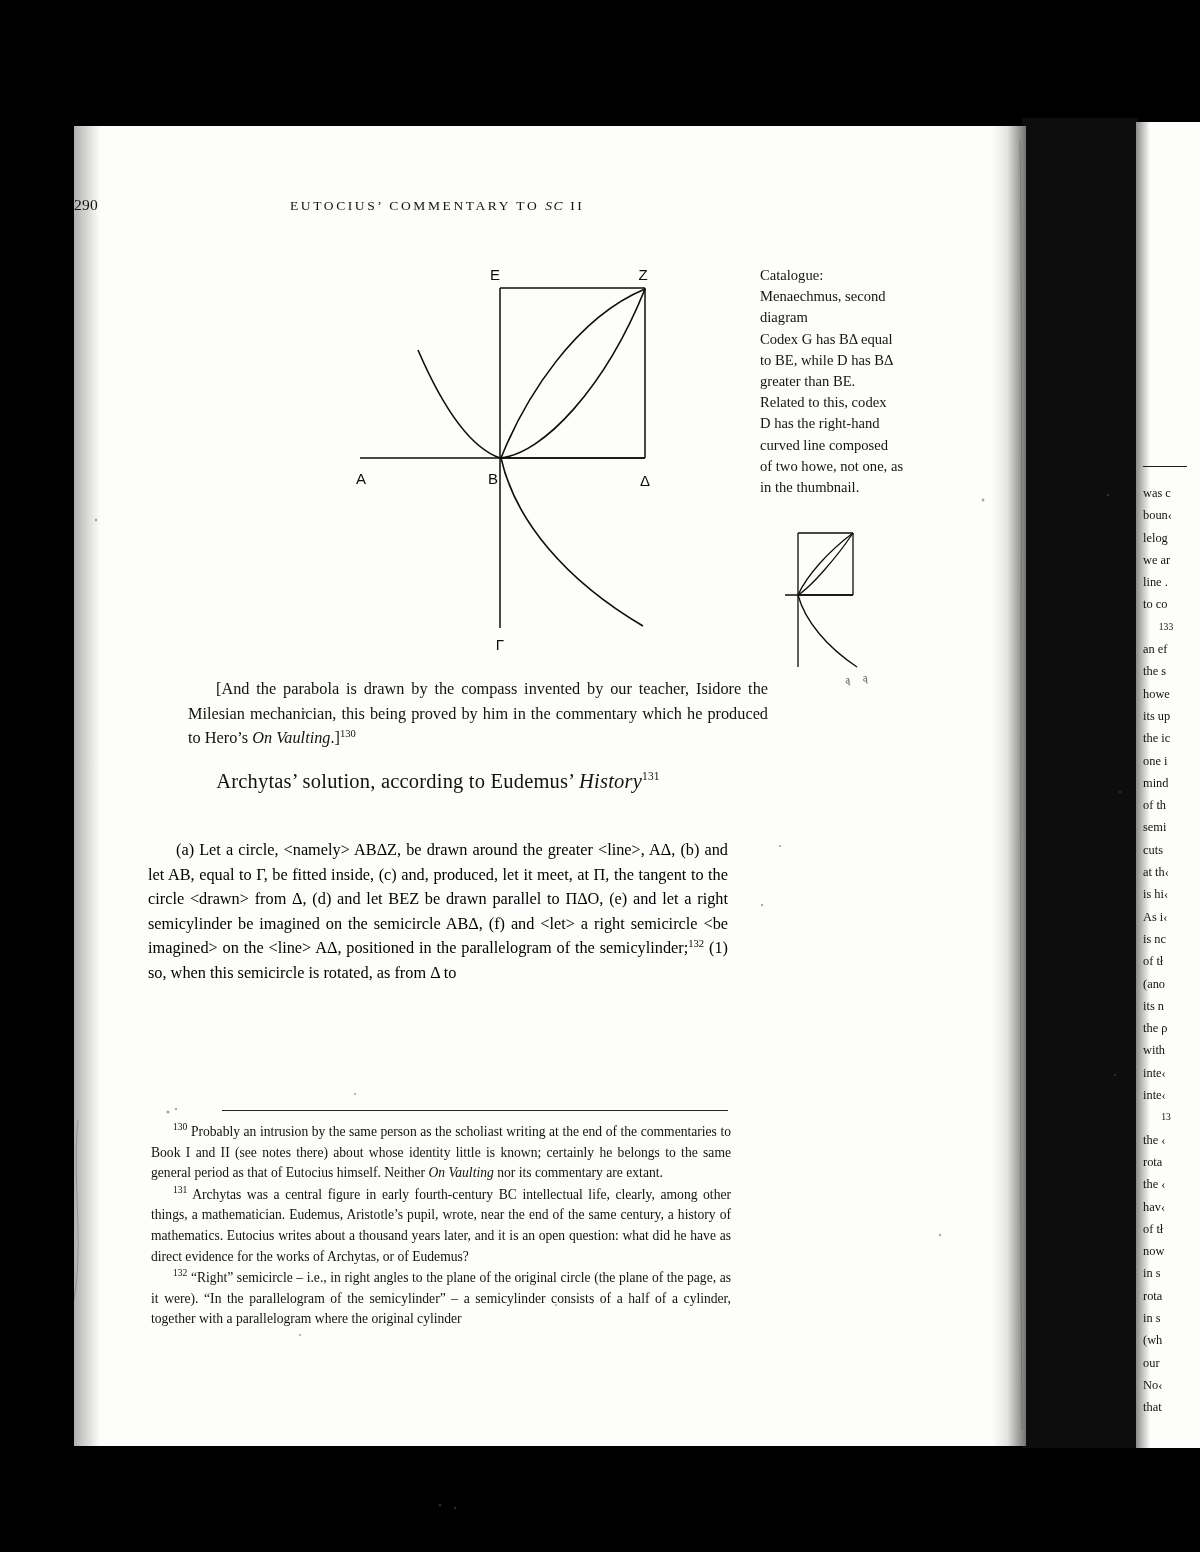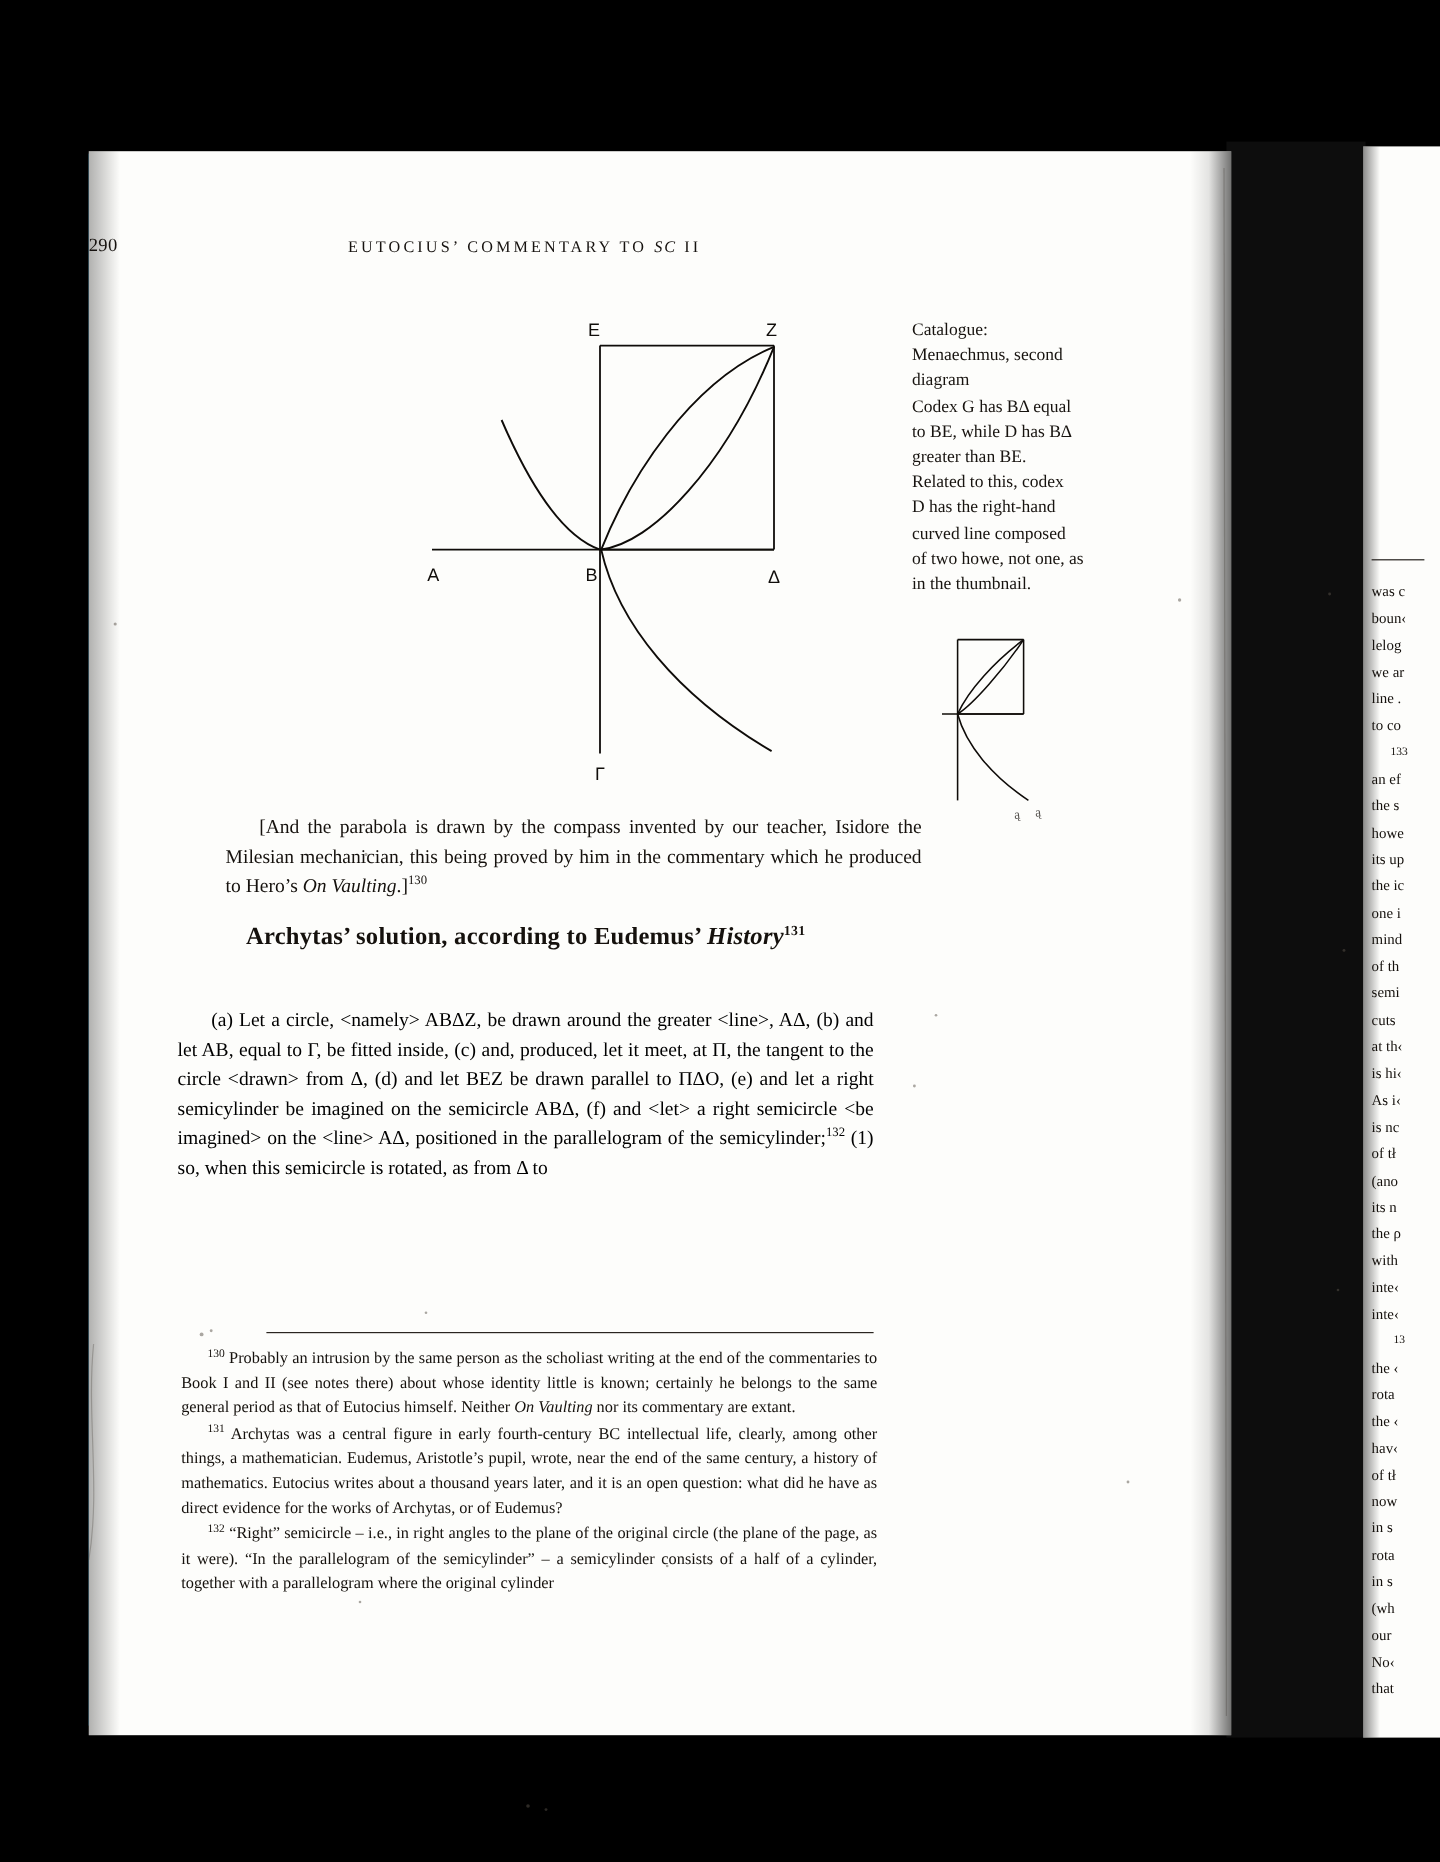--- a/index.html
+++ b/index.html
@@ -1,20 +1,20 @@
 <!DOCTYPE html>
 <html><head>
 <meta charset="utf-8">
 <style>
   html,body{margin:0;padding:0;background:#111;}
   body{width:1200px;height:1552px;position:relative;overflow:hidden;
        font-family:"Liberation Serif", serif;}
 
   
-  #scan-root{position:absolute;inset:0;background:#0ea5e9;}
+  #scan-root{position:absolute;inset:0;background:#fde047;}
 
   
   .band-top{position:absolute;left:0;top:0;width:1200px;height:128px;background:#000;}
   .band-bottom{position:absolute;left:0;top:1438px;width:1200px;height:114px;background:#000;}
   .band-left{position:absolute;left:0;top:120px;width:74px;height:1325px;background:#000;}
   .band-rightgutter{position:absolute;left:1022px;top:118px;width:116px;height:1330px;
      background:#0d0d0d;}
 
   
   .page{position:absolute;left:74px;top:126px;width:952px;height:1320px;background:#fdfdfb;
@@ -56,21 +56,21 @@
      font-family:"Liberation Serif",serif;letter-spacing:5px;transform:rotate(-6deg);opacity:.8;}
 
   
   .body-col{position:absolute;left:148px;top:677px;width:580px;color:#15110d;margin-left:40px;}
   p.bodytext{margin:0;font-size:16.3px;line-height:24.6px;text-align:justify;
      text-indent:0;}
   p.bodytext.indent{text-indent:28px;}
   .sup{font-size:10.6px;vertical-align:super;line-height:0;}
   .it{font-style:italic;}
 
-  h2.section{margin:0;font-size:20.5px;font-weight:bold;text-align:center;
+  h2.section{margin:0;font-size:20.5px;font-weight:normal;text-align:center;
      letter-spacing:.2px;color:#15110d;}
   h2.section .it{font-style:italic;}
   h2.section .sup{font-size:11.5px;}
 
   .section-wrap{position:absolute;left:148px;top:770px;width:580px;}
 
   .para-block{position:absolute;left:148px;top:838px;width:580px;}
 
   
   .fn-rule{position:absolute;left:222px;top:1110px;width:506px;height:0;

